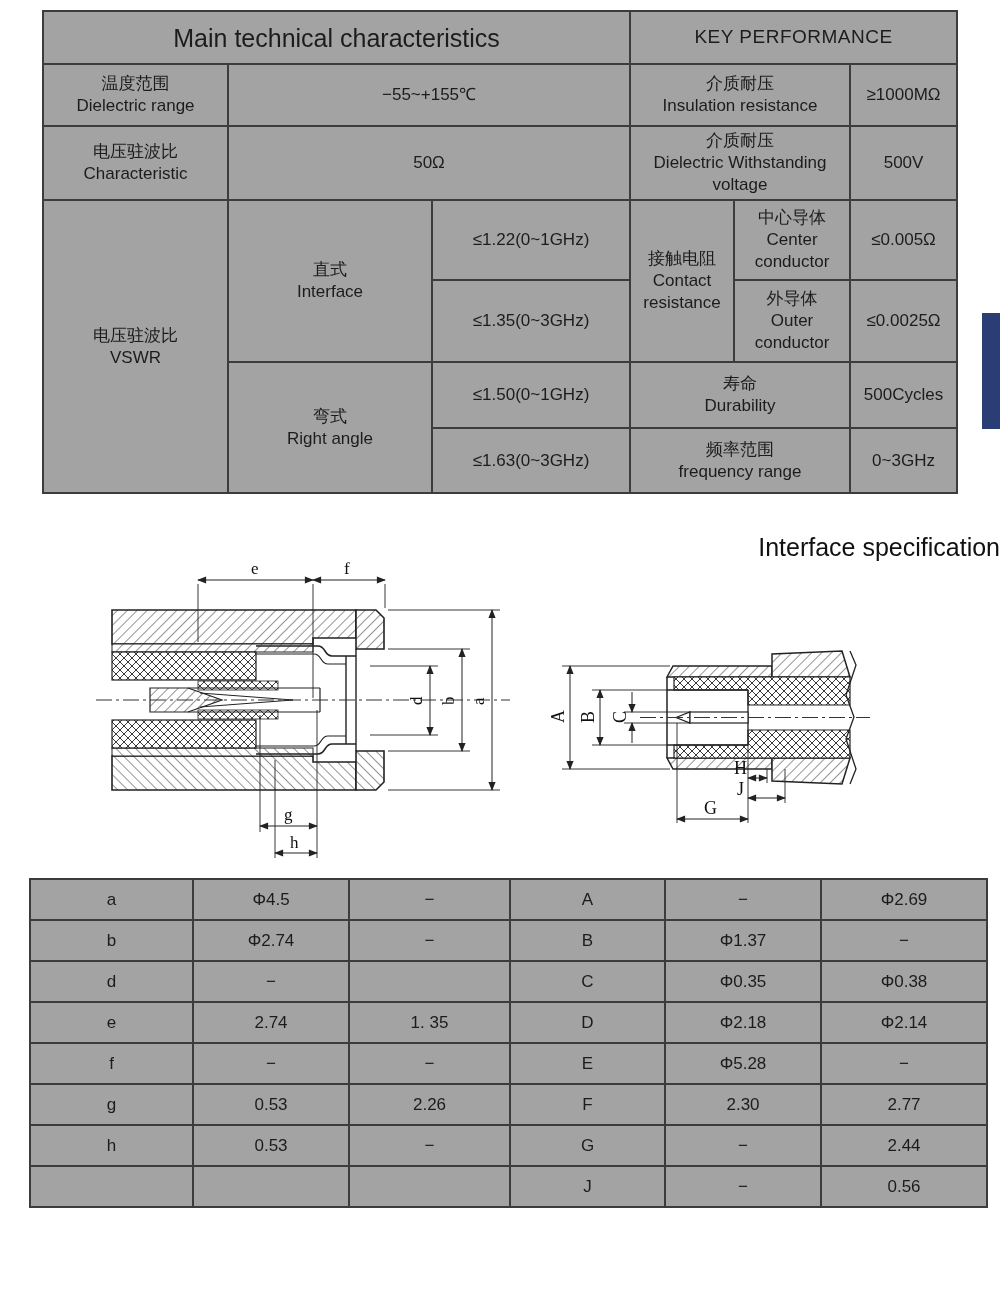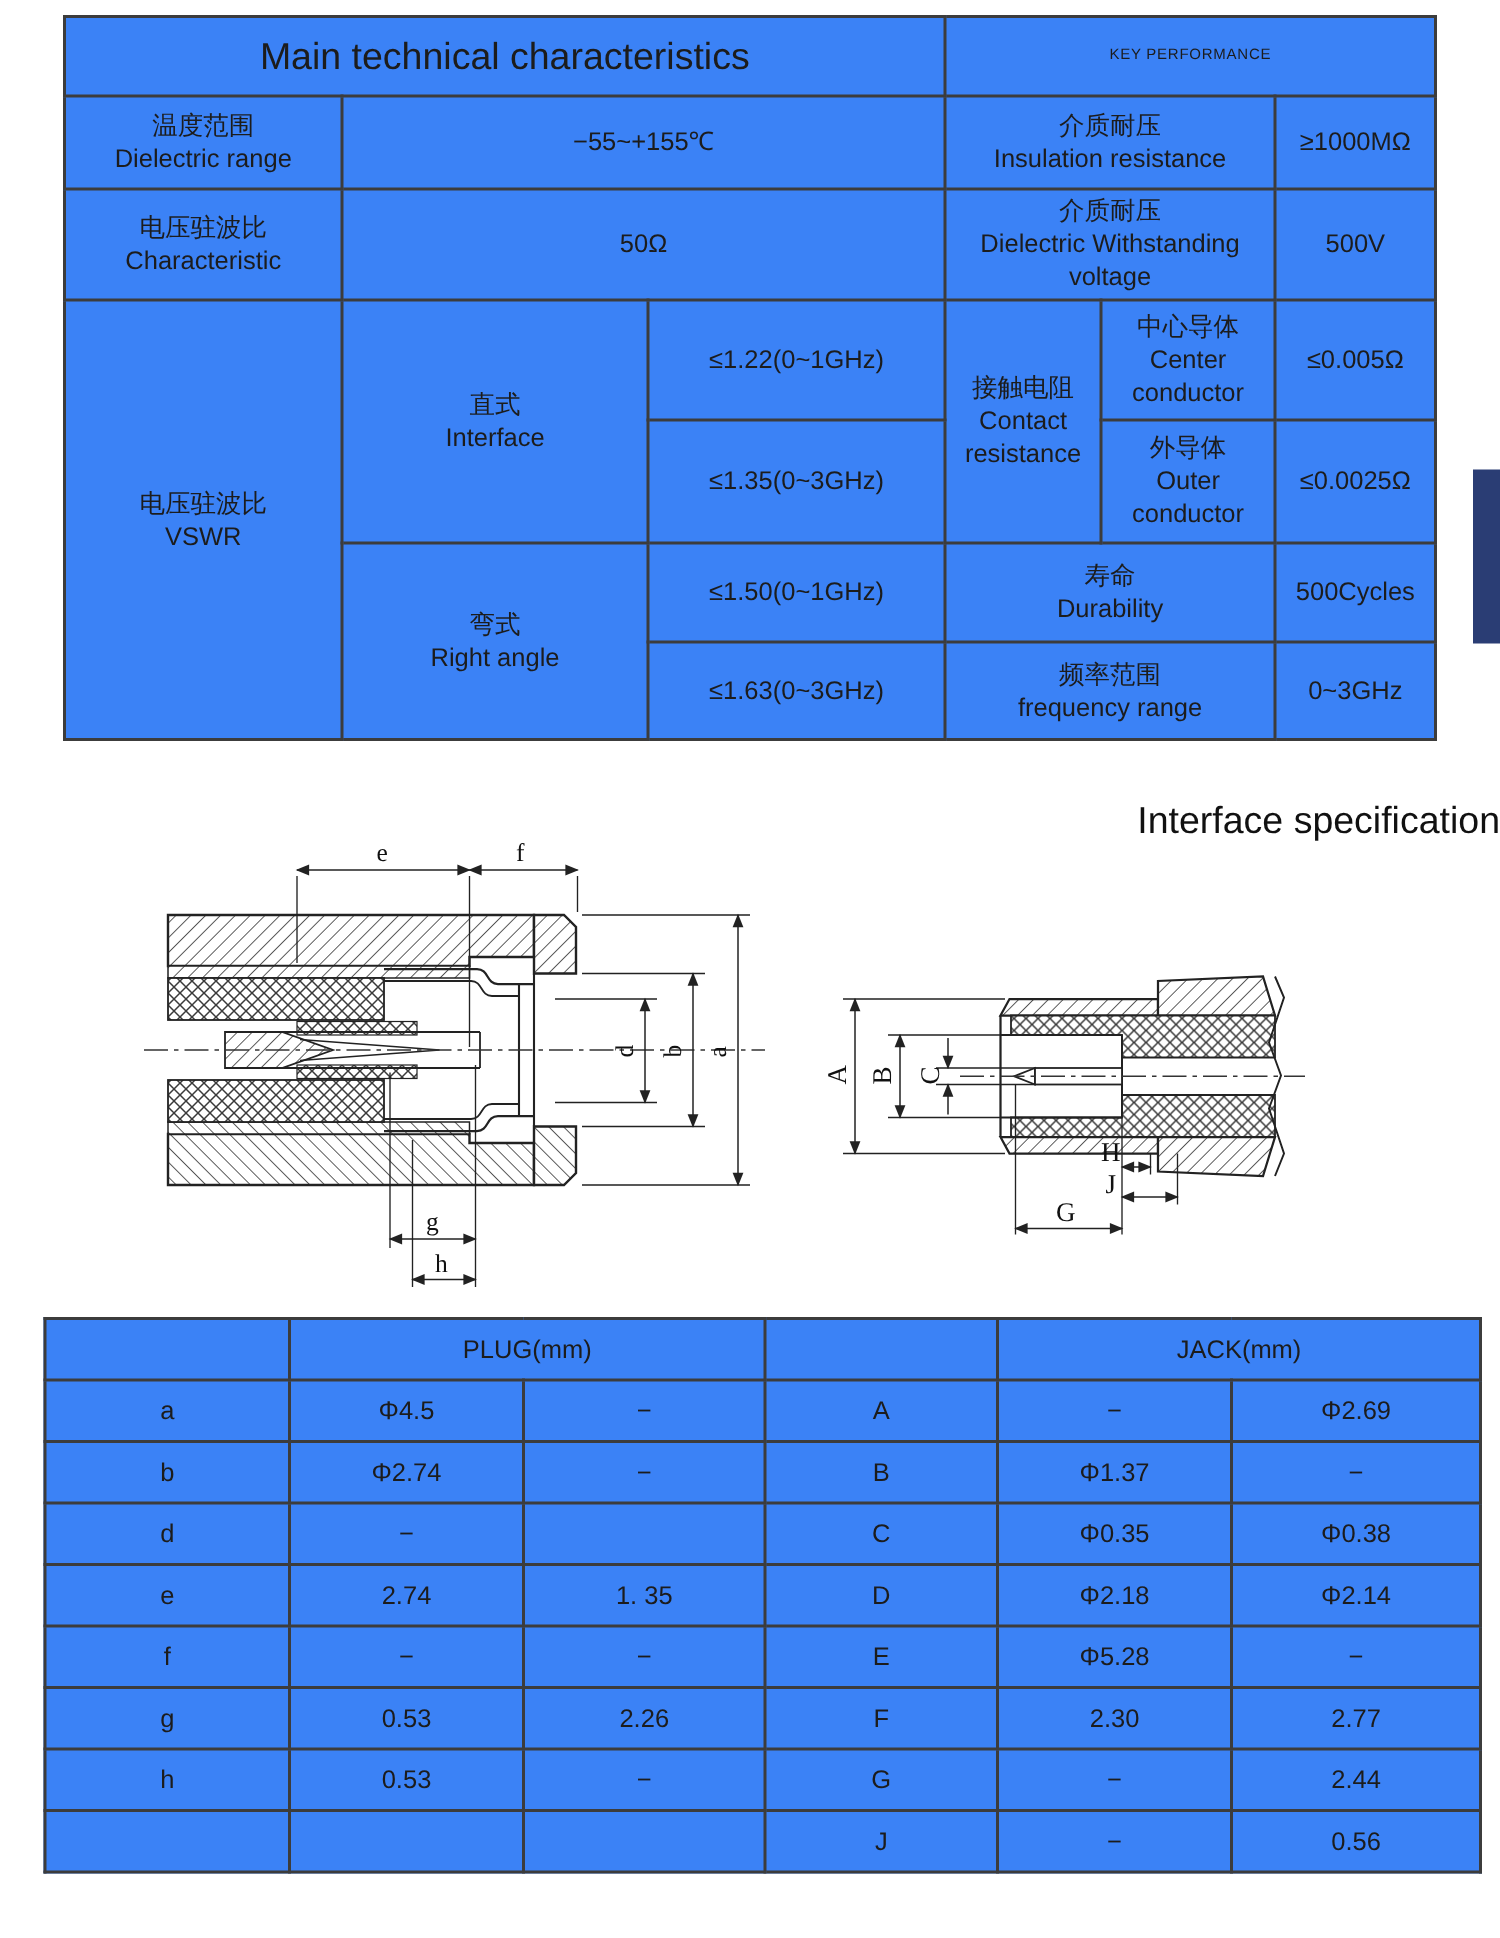--- a/index.html
+++ b/index.html
@@ -1,23 +1,23 @@
 <!DOCTYPE html>
 <html><head>
 <meta charset="utf-8">
 <style>
   html,body{margin:0;padding:0;}
   body{width:1000px;height:1292px;position:relative;background:#ffffff;
        font-family:"Liberation Sans",sans-serif;color:#1c1c1c;overflow:hidden;}
-  table{border-collapse:collapse;table-layout:fixed;background:#3b82f6;}
+  table{border-collapse:collapse;table-layout:fixed;background:#a3a3a3;}
   td{border:2px solid #3c3c3c;text-align:center;vertical-align:middle;
      font-size:17px;line-height:1.28;padding:2px;overflow:hidden;}
   .t1{position:absolute;left:42px;top:10px;width:914px;}
   .t1 .title{font-size:25px;}
-  .t1 .keyperf{font-size:10px;letter-spacing:.5px;}
+  .t1 .keyperf{font-size:19px;letter-spacing:.5px;}
   .t2{position:absolute;left:29px;top:878px;width:957px;}
   .t2 td{height:35px;}
   .ln{display:block;}
   .if-heading{position:absolute;top:533px;left:140px;width:860px;
       text-align:right;font-size:25px;color:#111;}
   .draw{position:absolute;}
   .draw-left{left:88px;top:550px;}
   .draw-right{left:540px;top:607px;}
   .side-tab{position:absolute;right:0;top:313px;width:18px;height:116px;}
   svg text{font-family:"Liberation Serif",serif;fill:#111;}
@@ -226,26 +226,20 @@
 <table class="t2">
   <colgroup>
     <col style="width:163px">
       <col style="width:156px">
       <col style="width:161px">
     <col style="width:155px">
       <col style="width:156px">
       <col style="width:166px">
   </colgroup>
   <tbody>
-      <tr style="height:38px">
-    <td></td>
-    <td colspan="2">PLUG(mm)</td>
-    <td></td>
-    <td colspan="2">JACK(mm)</td>
-  </tr>
   <tr>
     <td>a</td>
     <td>Φ4.5</td>
     <td>−</td>
     <td>A</td>
     <td>−</td>
     <td>Φ2.69</td>
   </tr>
   <tr>
     <td>b</td>

